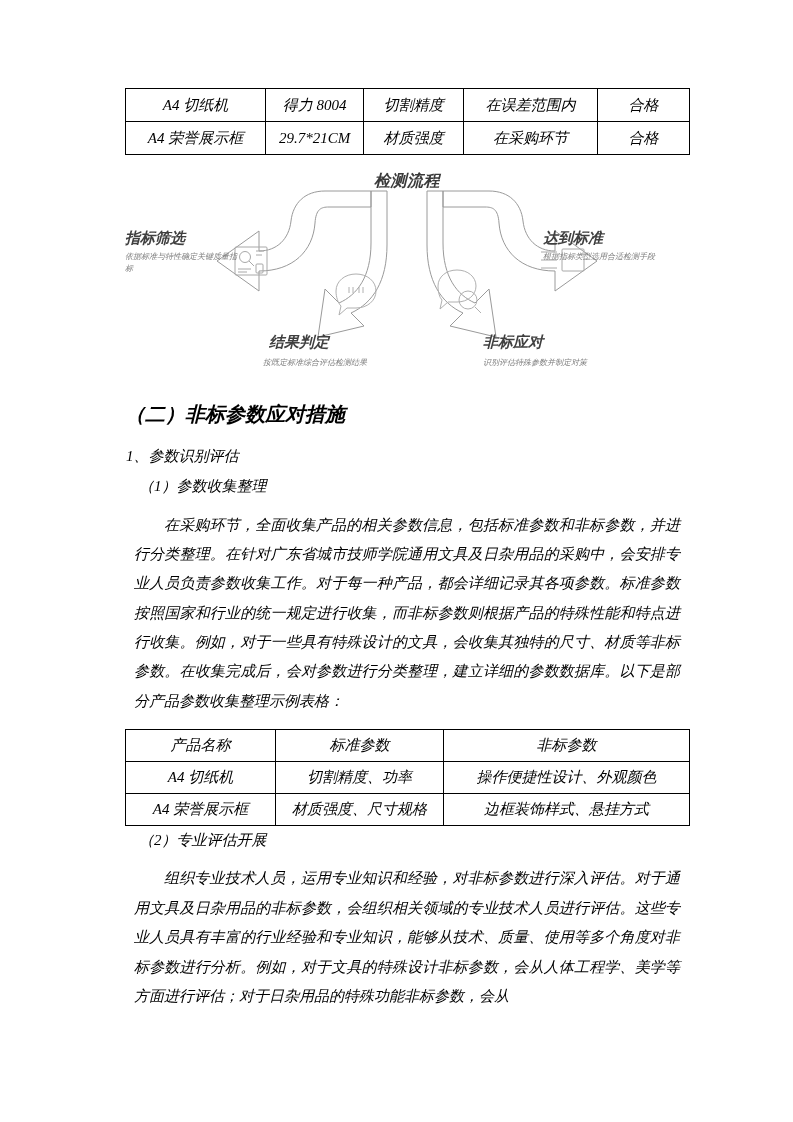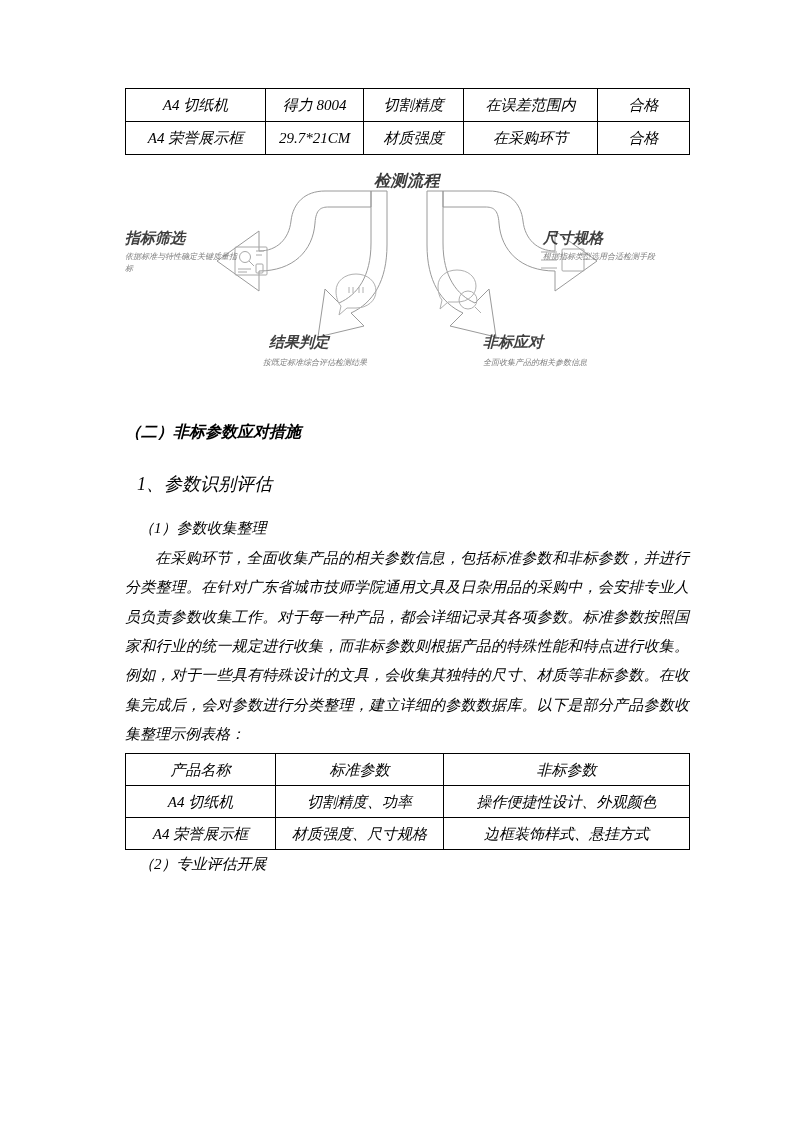--- a/index.html
+++ b/index.html
@@ -91,42 +91,42 @@
   #dg-cap-left     { left: 0px;   top: 82px; width: 118px; }
   #dg-label-right  { left: 418px; top: 60px; }
   #dg-cap-right    { left: 418px; top: 82px; width: 140px; }
   #dg-label-bl     { left: 144px; top: 164px; }
   #dg-cap-bl       { left: 75px;  top: 188px; width: 230px; text-align: center; }
   #dg-label-br     { left: 358px; top: 164px; }
   #dg-cap-br       { left: 290px; top: 188px; width: 240px; text-align: center; }
 
   
   .h-sec {
-    font-size: 16px;
+    font-size: 20px;
     font-weight: bold;
     line-height: 1.9;
-    margin: 30px 0 4px 0;
+    margin: 8px 0 4px 0;
     font-family: "Liberation Serif", "DejaVu Serif", serif;
   }
   .h-sub {
-    font-size: 18px;
+    font-size: 15px;
     line-height: 1.95;
-    margin: 12px;
+    margin: 1px;
     font-family: "Liberation Serif", "DejaVu Serif", serif;
   }
   .h-sub2 {
     font-size: 15px;
     line-height: 1.95;
     margin: 0 0 0 14px;
     font-family: "Liberation Serif", "DejaVu Serif", serif;
   }
   p.body {
     font-size: 15px;
     line-height: 1.96;
-    margin: 0;
+    margin: 9px;
     text-align: justify;
     text-justify: inter-ideograph;
     text-indent: 30px;
     font-family: "Liberation Serif", "DejaVu Serif", serif;
   }
   .spacer-sm { height: 4px; }
 </style>
 </head>
 <body>
 
@@ -243,28 +243,28 @@
           <circle cx="343" cy="131" r="9"></circle>
           <path d="M 350 138 L 356 144"></path>
         </g>
       </svg>
 
       <div class="dg-title">检测流程</div>
 
       <div class="dg-label" id="dg-label-left">指标筛选</div>
       <div class="dg-cap" id="dg-cap-left">依据标准与特性确定关键质量指标</div>
 
-      <div class="dg-label" id="dg-label-right">尺寸规格</div>
+      <div class="dg-label" id="dg-label-right">达到标准</div>
       <div class="dg-cap" id="dg-cap-right">根据指标类型选用合适检测手段</div>
 
       <div class="dg-label" id="dg-label-bl">结果判定</div>
       <div class="dg-cap" id="dg-cap-bl">按既定标准综合评估检测结果</div>
 
       <div class="dg-label" id="dg-label-br">非标应对</div>
-      <div class="dg-cap" id="dg-cap-br">全面收集产品的相关参数信息</div>
+      <div class="dg-cap" id="dg-cap-br">识别评估特殊参数并制定对策</div>
     </div>
 
     <div class="h-sec">（二）非标参数应对措施</div>
 
     <div class="spacer-sm"></div>
 
     <div class="h-sub">1、参数识别评估</div>
     <div class="h-sub2">（1）参数收集整理</div>
 
     <p class="body">在采购环节，全面收集产品的相关参数信息，包括标准参数和非标参数，并进行分类整理。在针对广东省城市技师学院通用文具及日杂用品的采购中，会安排专业人员负责参数收集工作。对于每一种产品，都会详细记录其各项参数。标准参数按照国家和行业的统一规定进行收集，而非标参数则根据产品的特殊性能和特点进行收集。例如，对于一些具有特殊设计的文具，会收集其独特的尺寸、材质等非标参数。在收集完成后，会对参数进行分类整理，建立详细的参数数据库。以下是部分产品参数收集整理示例表格：</p>
@@ -291,15 +291,16 @@
         <tr>
           <td>A4 荣誉展示框</td>
           <td>材质强度、尺寸规格</td>
           <td>边框装饰样式、悬挂方式</td>
         </tr>
       </tbody>
     </table>
 
     <div class="h-sub2">（2）专业评估开展</div>
 
+    <p class="body">组织专业技术人员，运用专业知识和经验，对非标参数进行深入评估。对于通用文具及日杂用品的非标参数，会组织相关领域的专业技术人员进行评估。这些专业人员具有丰富的行业经验和专业知识，能够从技术、质量、使用等多个角度对非标参数进行分析。例如，对于文具的特殊设计非标参数，会从人体工程学、美学等方面进行评估；对于日杂用品的特殊功能非标参数，会从</p>
 
   </div>
 </div>
 
 </body></html>

